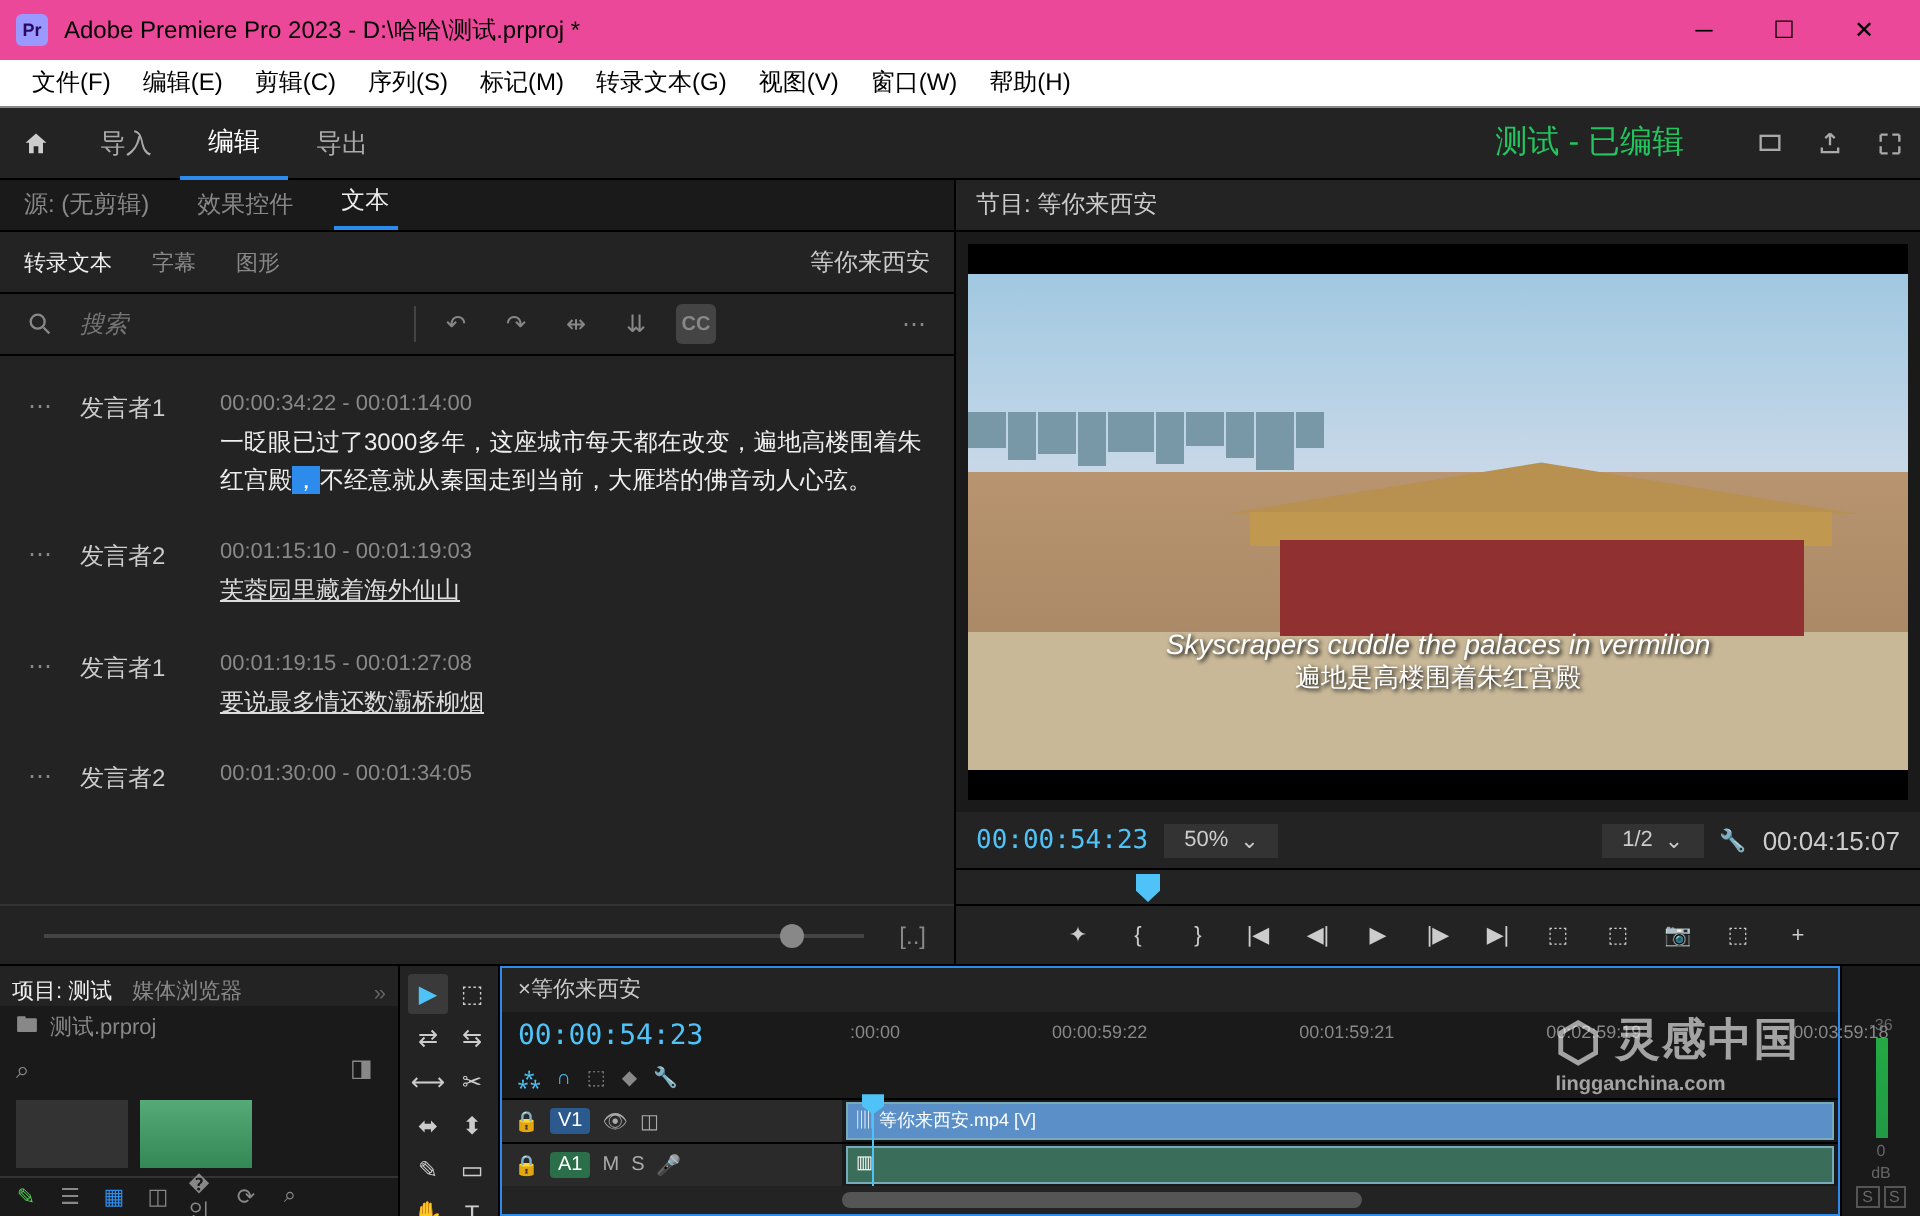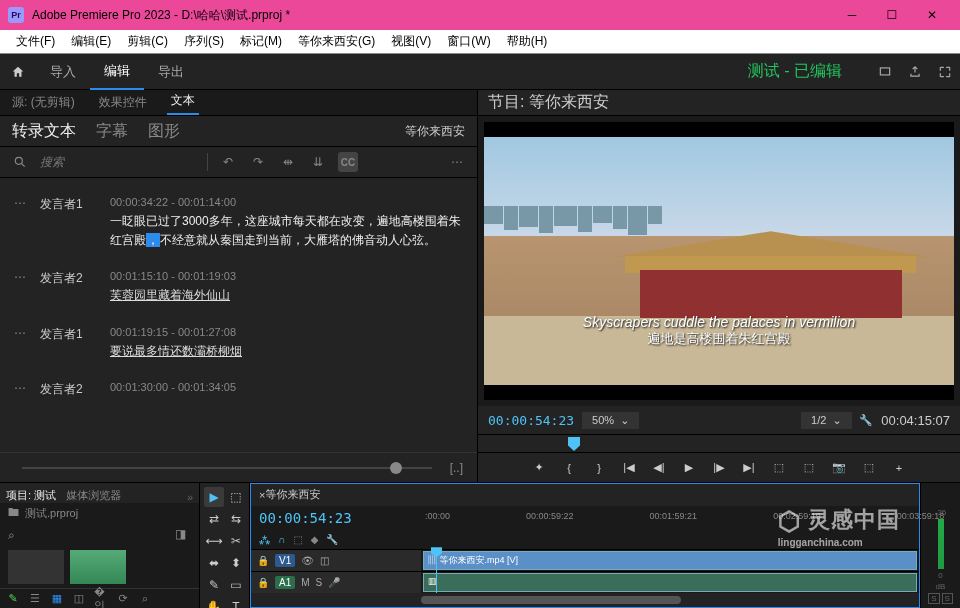--- a/index.html
+++ b/index.html
@@ -16,42 +16,42 @@
 .workspacebar .ws.active{color:#fff;border-bottom:2px solid #2d8ceb}
 .workspacebar .spacer{flex:1}
 .workspacebar .wslabel{color:#22c55e;font-size:16px;margin-right:28px}
 .workspacebar .ricon{width:30px;display:flex;align-items:center;justify-content:center;cursor:pointer;color:#aaa}
 .main{display:flex;height:392px}
 .leftpane{width:478px;background:#232323;display:flex;flex-direction:column;border-right:1px solid #000}
 .lp-tabs{height:26px;display:flex;align-items:flex-end;padding:0 8px;gap:16px;border-bottom:1px solid #000;background:#1a1a1a}
 .lp-tab{padding:4px 4px;color:#888;cursor:pointer;font-size:12px}
 .lp-tab.active{color:#eee;border-bottom:2px solid #2d8ceb}
 .lp-subtabs{height:30px;display:flex;align-items:center;padding:0 12px;gap:20px}
-.lp-subtab{color:#888;cursor:pointer;font-size:16px}
+.lp-subtab{color:#888;cursor:pointer;font-size:11px}
 .lp-subtab.active{color:#eee}
 .lp-subtabs .right{margin-left:auto;color:#ccc;font-size:12px}
 .lp-toolbar{height:32px;display:flex;align-items:center;padding:0 10px;gap:10px;border-top:1px solid #000;border-bottom:1px solid #000}
 .lp-toolbar input{flex:0 0 80px;background:transparent;border:none;color:#888;font-size:12px;font-style:italic;outline:none}
 .lp-toolbar .tbicon{width:20px;height:20px;display:flex;align-items:center;justify-content:center;color:#888;cursor:pointer}
 .lp-toolbar .sep{width:1px;height:18px;background:#444}
 .lp-toolbar .ccbtn{background:#444;border-radius:3px;padding:1px 4px;font-size:10px;font-weight:bold}
 .transcript{flex:1;overflow-y:auto;padding:8px 0}
 .trow{display:flex;padding:10px 14px;gap:14px}
 .trow .dots{color:#888;font-size:12px}
 .trow .speaker{width:56px;color:#ccc;font-size:12px}
 .trow .content{flex:1}
 .trow .timecode{color:#888;font-size:11px;margin-bottom:4px}
 .trow .text{color:#eee;font-size:12px;line-height:1.6}
 .trow .text .hl{background:#2d8ceb;color:#fff;padding:0 1px}
 .trow .text.underline{text-decoration:underline;color:#ddd}
 .lp-bottom{height:30px;display:flex;align-items:center;padding:0 14px;gap:10px;border-top:1px solid #333}
 .lp-bottom .slider{flex:1;height:2px;background:#444;position:relative;margin:0 8px}
 .lp-bottom .slider .knob{position:absolute;right:30px;top:-5px;width:12px;height:12px;border-radius:50%;background:#888}
 .rightpane{flex:1;background:#1a1a1a;display:flex;flex-direction:column}
-.rp-header{height:26px;display:flex;align-items:center;padding:0 10px;font-size:16px;color:#ccc;background:#232323;border-bottom:1px solid #000}
+.rp-header{height:26px;display:flex;align-items:center;padding:0 10px;font-size:12px;color:#ccc;background:#232323;border-bottom:1px solid #000}
 .monitor{flex:1;background:#000;margin:6px;position:relative;overflow:hidden}
 .monitor-img{position:absolute;left:0;right:0;top:15px;bottom:15px;background:linear-gradient(180deg,#8ab 0%,#9bc 30%,#bc9872 30%,#a08060 100%)}
 .sky{position:absolute;left:0;right:0;top:0;height:40%;background:linear-gradient(180deg,#a0c8e0,#c8d8e8)}
 .buildings{position:absolute;left:0;right:0;top:28%;height:12%;display:flex}
 .bld{background:#7898a8;margin-right:1px}
 .palace{position:absolute;left:30%;right:8%;top:38%;height:35%}
 .roof{position:absolute;left:-5%;right:-5%;top:0;height:30%;background:#b89050;clip-path:polygon(50% 0,100% 100%,0 100%)}
 .roof2{position:absolute;left:0;right:0;top:28%;height:20%;background:#c09850}
 .wall{position:absolute;left:5%;right:5%;top:45%;bottom:0;background:#903030}
 .ground{position:absolute;left:0;right:0;bottom:0;height:28%;background:#c8b898}
@@ -121,21 +121,21 @@
   <div class="winbtn">☐</div>
   <div class="winbtn">✕</div>
 </div>
 
 <div class="menubar">
   <div class="mi">文件(F)</div>
   <div class="mi">编辑(E)</div>
   <div class="mi">剪辑(C)</div>
   <div class="mi">序列(S)</div>
   <div class="mi">标记(M)</div>
-  <div class="mi">等你来西安(G)</div>
+  <div class="mi">转录文本(G)</div>
   <div class="mi">视图(V)</div>
   <div class="mi">窗口(W)</div>
   <div class="mi">帮助(H)</div>
 </div>
 
 <div class="workspacebar">
   <div class="home">
       <svg viewBox="0 0 24 24">
         <path d="M12 3l9 8h-3v9h-4v-6h-4v6H6v-9H3z"></path>
       </svg>

